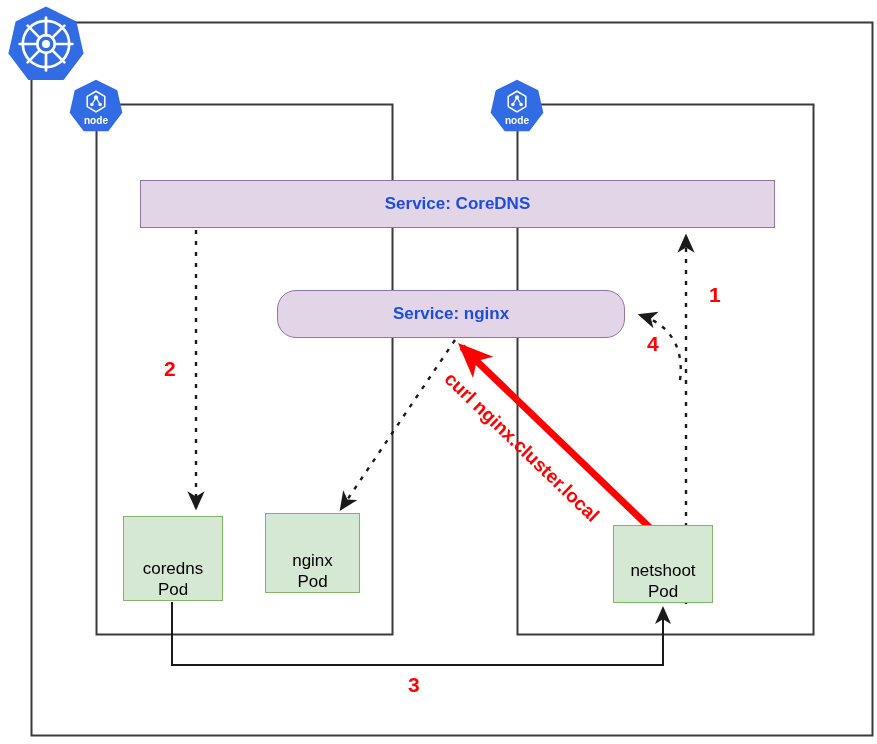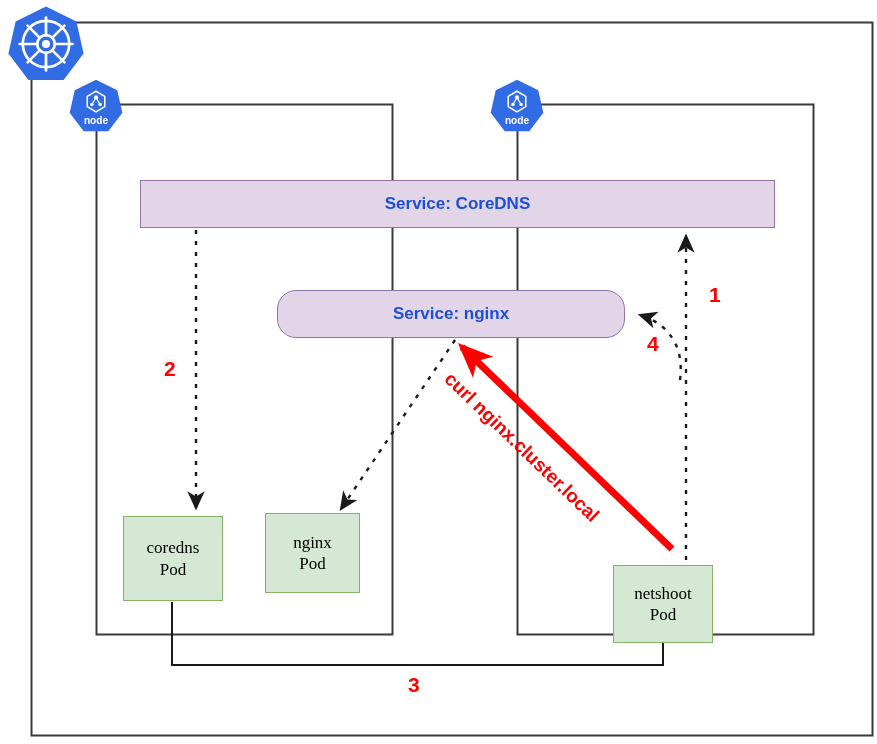--- a/index.html
+++ b/index.html
@@ -38,25 +38,25 @@
     font-family: "Liberation Sans", sans-serif;
   }
   .pod-box {
     position: absolute;
     background: #d5e8d4;
     border: 1.6px solid #82b366;
     box-sizing: border-box;
     display: flex;
     flex-direction: column;
     align-items: center;
-    justify-content: center;
+    justify-content: flex-end;
     font-size: 17px;
     color: #000;
     line-height: 1.25;
-    font-family: Liberation Serif, serif;
+    font-family: Liberation Sans, sans-serif;
   }
   .step-num {
     position: absolute;
     color: #ff0000;
     font-weight: bold;
     font-size: 21px;
     font-family: "Liberation Sans", sans-serif;
     user-select: none;
   }
   .curl-label {
@@ -168,21 +168,21 @@
   <div class="pod-box" style="left:123px; top:516px; width:100px; height:85px;">
     <span>coredns</span>
     <span>Pod</span>
   </div>
 
   <div class="pod-box" style="left:265px; top:513px; width:95px; height:80px;">
     <span>nginx</span>
     <span>Pod</span>
   </div>
 
-  <div class="pod-box" style="left:613px; top:525px; width:100px; height:78px;margin-top:40px;">
+  <div class="pod-box" style="left:613px; top:525px; width:100px; height:78px;">
     <span>netshoot</span>
     <span>Pod</span>
   </div>
 
   <div class="step-num" style="left:709px; top:283px;">1</div>
 
   <div class="step-num" style="left:164px; top:357px;">2</div>
 
   <div class="step-num" style="left:408px; top:673px;">3</div>
 

